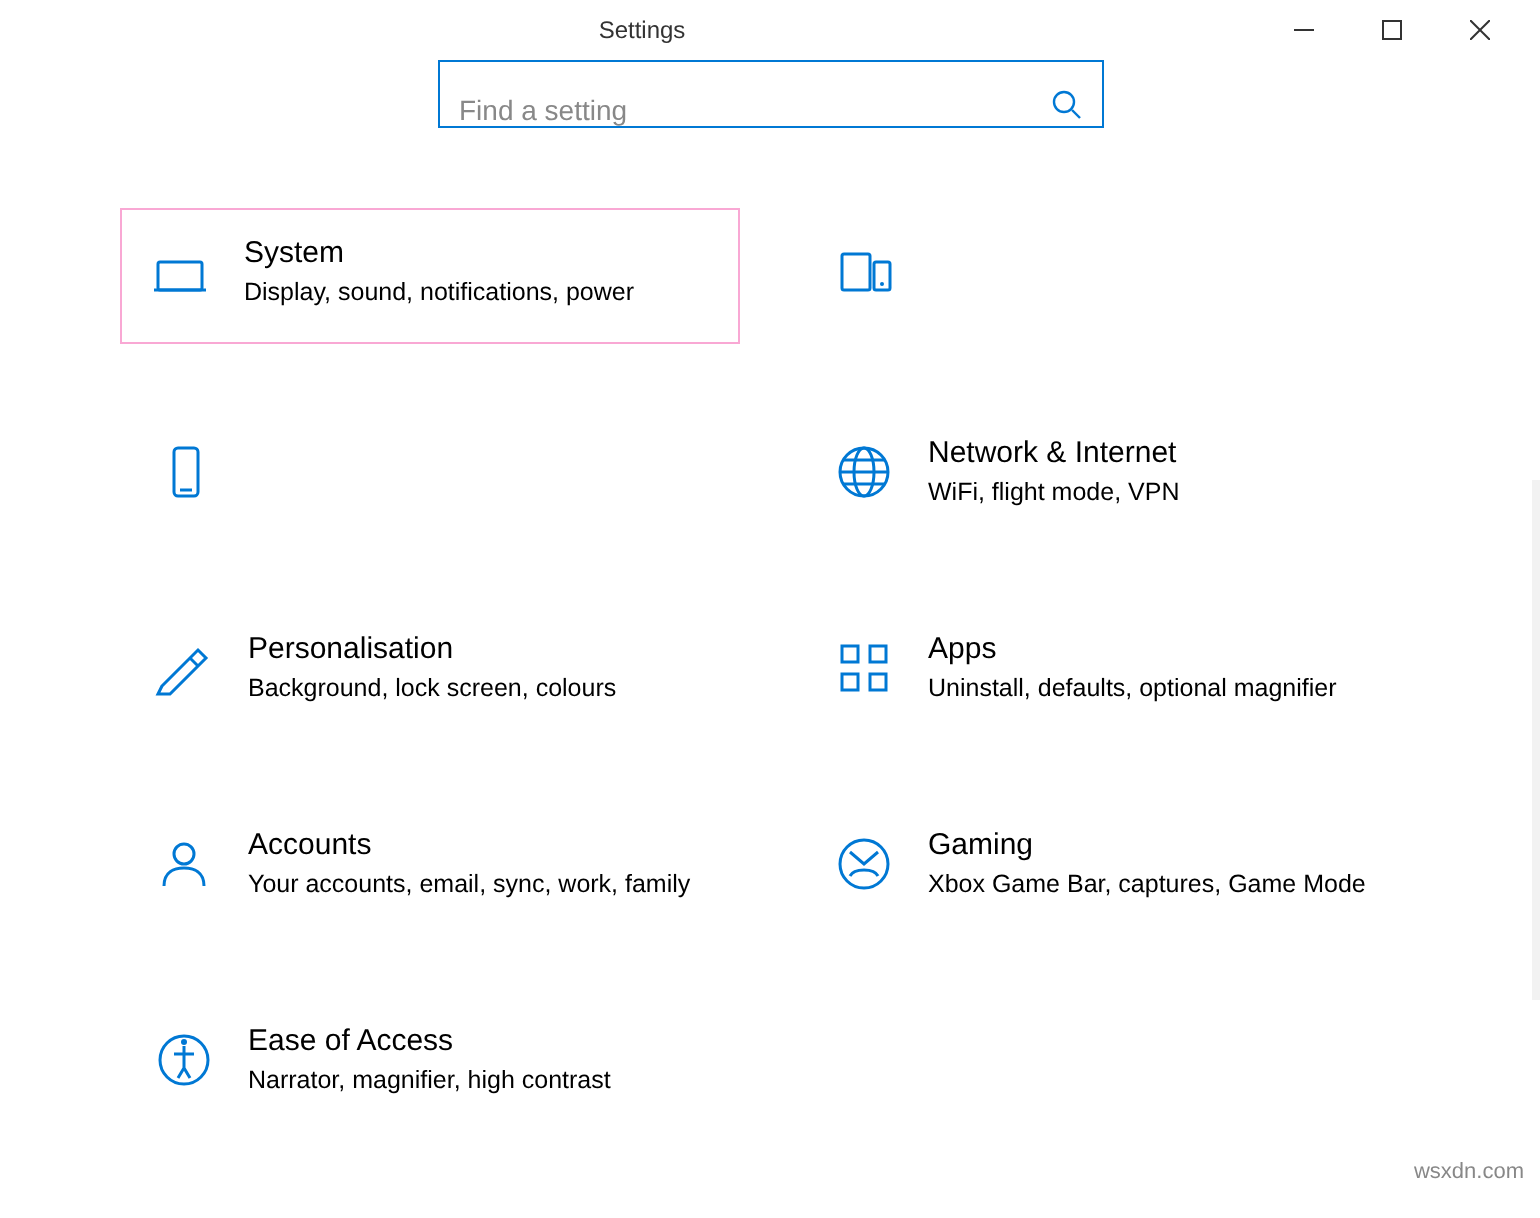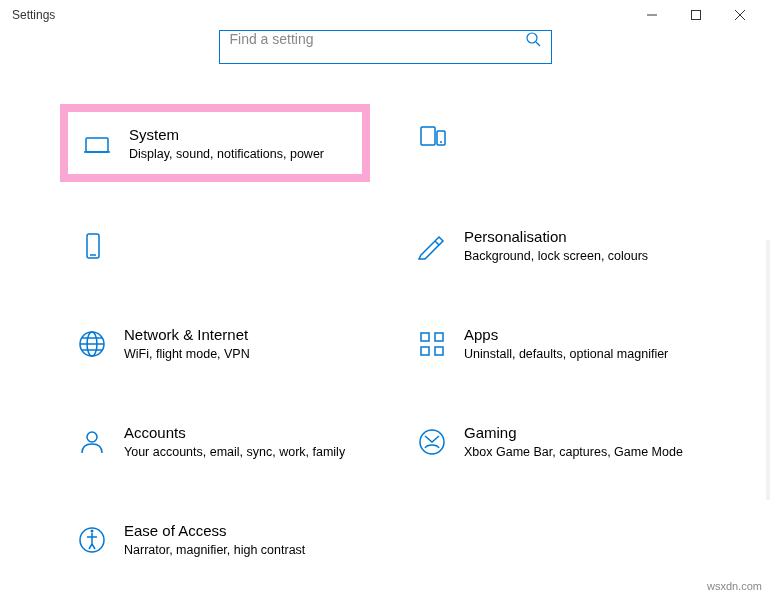--- a/index.html
+++ b/index.html
@@ -1,32 +1,32 @@
 <!DOCTYPE html>
 <html><head>
   <meta charset="utf-8">
   <style>
     * { box-sizing: border-box; margin: 0; padding: 0; }
     body { font-family: "Segoe UI", Arial, sans-serif; font-size: 13px; background: #fff; width: 770px; height: 609px; overflow: hidden; position: relative; }
     .titlebar { display: flex; align-items: center; height: 30px; padding: 0 8px; font-size: 12px; color: #333; border-bottom: 0; }
-    .titlebar .title { flex: 1; padding-left: 4px; }
+    .titlebar .title { flex: 1; padding-left: 4px; text-align: center; }
     .winbtns { display: flex; }
     .winbtn { width: 44px; height: 30px; display: flex; align-items: center; justify-content: center; color: #333; }
     .winbtn svg { width: 10px; height: 10px; }
 
     .searchwrap { display: flex; justify-content: center; margin-top: 0px; }
-    .searchbox { width: 333px; height: 34px; border: 1px solid #0078d4; display: flex; align-items: flex-start; padding: 0 10px; background: #fff; }
+    .searchbox { width: 333px; height: 34px; border: 1px solid #0078d4; display: flex; align-items: flex-end; padding: 0 10px; background: #fff; }
     .searchbox input { flex: 1; border: none; outline: none; font-size: 14px; color: #333; background: transparent; }
     .searchbox input::placeholder { color: #888; }
     .searchicon { color: #0078d4; }
     .searchicon svg { width: 16px; height: 16px; }
 
     .grid { display: grid; grid-template-columns: 1fr 1fr; column-gap: 30px; row-gap: 30px; padding: 40px 60px 0 60px; }
     .tile { display: flex; align-items: flex-start; padding: 14px 12px; cursor: default; }
-    .tile.highlight { border: 8px solid #f9a8d4; padding: 11px 9px; align-items: center; }
+    .tile.highlight { border: 1px solid #f9a8d4; padding: 11px 9px; }
     .tileicon { width: 40px; height: 40px; flex: 0 0 40px; margin-right: 12px; display: flex; align-items: center; justify-content: center; color: #0078d4; }
     .tileicon svg { width: 34px; height: 34px; stroke: #0078d4; fill: none; stroke-width: 1.5; }
     .tiletext { flex: 1; padding-top: 2px; }
     .tiletitle { color: #000; font-size: 15px; margin-bottom: 3px; }
     .tiledesc { color: #000000; font-size: 12.5px; line-height: 1.35; }
 
     .watermark { position: absolute; bottom: 17px; right: 8px; font-size: 11px; color: #888; }
     .scrollbar-stub { position:absolute; right:0; top:240px; width:4px; height:260px; background:#ccc; opacity:.25; }
   </style>
 </head>
@@ -147,44 +147,44 @@
     <span class="tileicon">
         <svg viewBox="0 0 34 34">
           <use href="#ico-phone"></use>
         </svg>
       </span>
   </div>
 
   <div class="tile">
     <span class="tileicon">
         <svg viewBox="0 0 34 34">
+          <use href="#ico-network"></use>
+        </svg>
+      </span>
+    <div class="tiletext">
+      <div class="tiletitle">Network &amp; Internet</div>
+      <div class="tiledesc">WiFi, flight mode, VPN</div>
+    </div>
+  </div>
+
+  <div class="tile">
+    <span class="tileicon">
+        <svg viewBox="0 0 34 34">
           <use href="#ico-personalisation"></use>
         </svg>
       </span>
     <div class="tiletext">
       <div class="tiletitle">Personalisation</div>
       <div class="tiledesc">Background, lock screen, colours</div>
     </div>
   </div>
 
   <div class="tile">
     <span class="tileicon">
         <svg viewBox="0 0 34 34">
-          <use href="#ico-network"></use>
-        </svg>
-      </span>
-    <div class="tiletext">
-      <div class="tiletitle">Network &amp; Internet</div>
-      <div class="tiledesc">WiFi, flight mode, VPN</div>
-    </div>
-  </div>
-
-  <div class="tile">
-    <span class="tileicon">
-        <svg viewBox="0 0 34 34">
           <use href="#ico-apps"></use>
         </svg>
       </span>
     <div class="tiletext">
       <div class="tiletitle">Apps</div>
       <div class="tiledesc">Uninstall, defaults, optional magnifier</div>
     </div>
   </div>
 
   <div class="tile">

